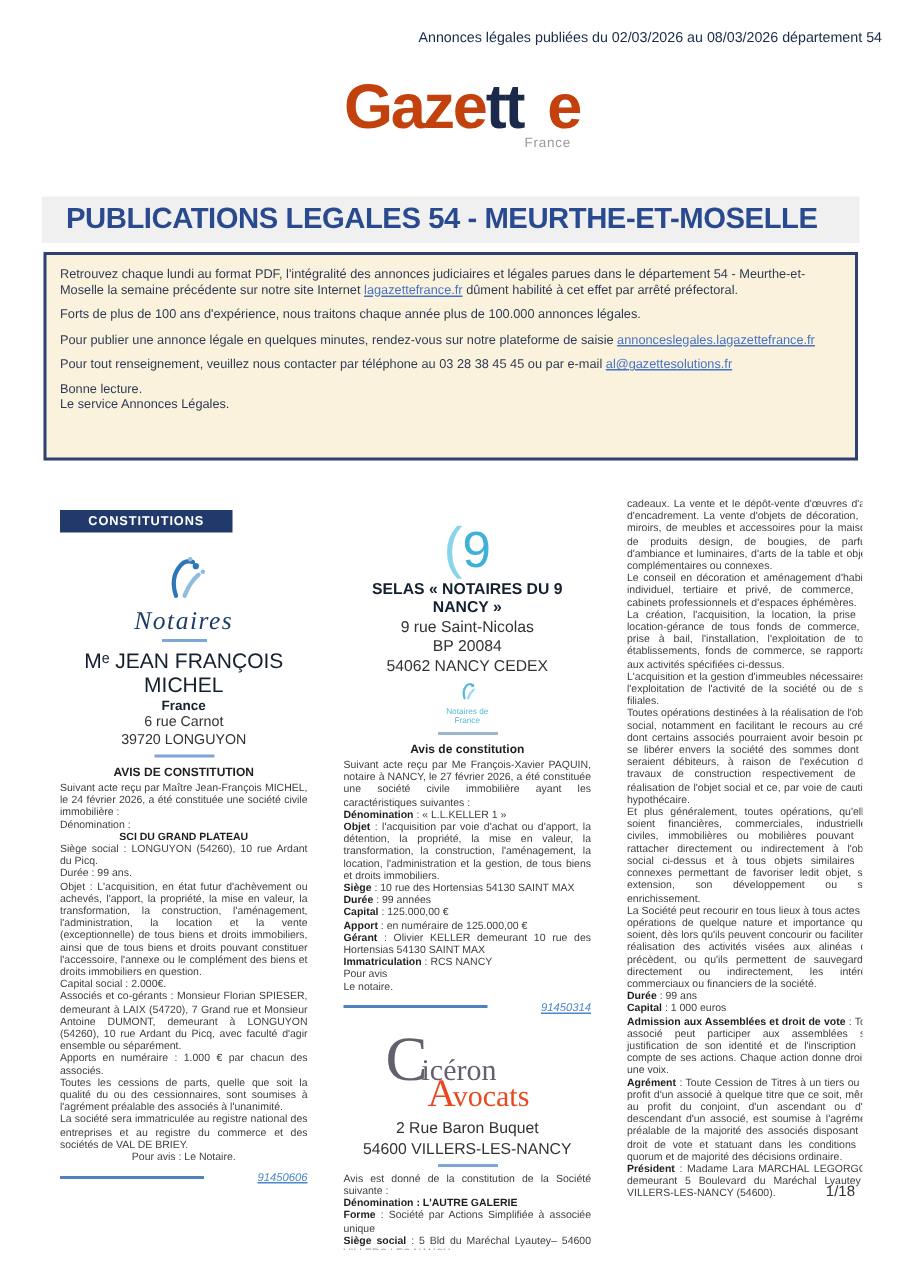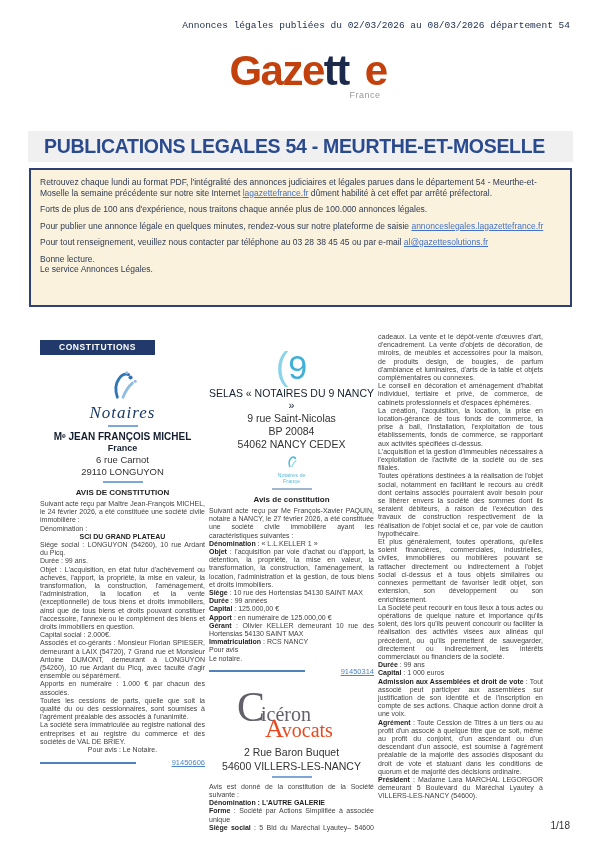--- a/index.html
+++ b/index.html
@@ -3,81 +3,81 @@
 <meta charset="utf-8">
 <style>
   * { margin:0; padding:0; box-sizing:border-box; }
   html,body { background:#ffffff; }
   body { font-family:"Liberation Sans", sans-serif; }
   #page {
     position:relative; width:600px; height:849px; margin:0 auto;
     background:#ffffff; overflow:hidden;
   }
   
-  .meta { position:absolute; top:20px; right:30px; font-size:9.5px; color:#1A2B4A;font-family:Liberation Mono, monospace; }
+  .meta { position:absolute; top:20px; right:12px; font-size:9.5px; color:#1A2B4A; }
   
   .logo-wrap { position:absolute; top:50px; left:0; right:0; text-align:center; }
   .logo { display:inline-block; text-align:left; }
   .logo-la { display:block; font-size:20px; font-weight:bold; color:#15223D; padding-left:52px; margin-bottom:-9px; letter-spacing:-0.5px; }
   .logo-main { font-size:42px; font-weight:bold; letter-spacing:-1.5px; line-height:1; }
   .logo-blue { color:#c2410c;margin-left:16px; }
   .logo-dark { color:#1B2A4A; }
   .logo-country { display:block; text-align:right; font-size:9px; color:#9a9a9a; padding-right:6px; margin-top:-2px; letter-spacing:0.5px; }
   
   .banner { position:absolute; top:131px; left:28px; right:27px; height:31px; background:#F0F0F0;
             display:flex; align-items:center; padding-left:16px; }
   .banner-title { font-size:19.5px; font-weight:bold; color:#2A4A8F; letter-spacing:-0.3px; white-space:nowrap; }
   
   .intro { position:absolute; top:168px; left:29px; right:28px; height:139px; overflow:hidden;
            background:#FBF2DE; border:2px solid #2E4172; padding:7px 9px; }
   .ipara { font-size:8.5px; line-height:10.5px; color:#2E3B52; margin-bottom:6px; }
   .ipara.tight { margin-top:-6px; margin-bottom:0; }
   .ilink { color:#4472C4; text-decoration:underline; cursor:pointer; }
   
-  .cols { position:absolute; top:333px; left:40px; width:535px; height:500px; display:flex; gap:4px; overflow:hidden; }
+  .cols { position:absolute; top:333px; left:40px; width:535px; height:500px; display:flex; gap:24px; overflow:hidden; }
   .col { width:165px; flex:0 0 165px; }
   
   .secbar { width:115px; height:15px; background:#223A6B; margin-top:7px; margin-bottom:14px;
             text-align:center; line-height:15px; font-size:8.5px; font-weight:bold; color:#ffffff; letter-spacing:0.6px; }
   
   .para { font-size:7px; line-height:8.2px; color:#3F3F3F; text-align:justify; margin:0; }
   .para b { color:#1f1f1f; }
   .para.center { text-align:center; }
   .para.bold { font-weight:bold; color:#1f1f1f; }
   .subtitle { font-size:8px; font-weight:bold; color:#1f1f1f; text-align:center; margin:3px 0 3px; }
   .minirule { width:40px; height:2px; background:#7EA6D8; margin:4px auto 5px; }
-  .refrow { display:flex; justify-content:space-between; align-items:center; margin-top:4px; margin-bottom:8px; }
+  .refrow { display:flex; justify-content:space-between; align-items:center; margin-top:4px; margin-bottom:8px;font-style:italic; }
   .refline { width:58%; height:2px; background:#4F81BD; }
   .ref { font-size:7.5px; color:#4A86C8; text-decoration:underline; cursor:pointer; }
   
   .a1-head { text-align:center; }
   .notaires-word { font-family:"Liberation Serif", serif; font-style:italic; font-size:17px; color:#1C3C67; letter-spacing:1px; margin-top:-2px; }
-  .a1-title { font-size:10px; font-weight:bold; color:#15202F; margin-top:4px; }
+  .a1-title { font-size:14px; font-weight:normal; color:#15202F; margin-top:4px; }
   .a1-role { font-size:9px; font-weight:bold; color:#15202F; margin-top:1px; }
   .a1-addr { font-size:9.5px; color:#333333; margin-top:1px; }
   
   .a2-head { text-align:center; }
   .nine-logo { line-height:1; margin-top:14px; margin-bottom:2px; }
   .nine-paren { font-size:38px; color:#8AD4EA; font-weight:300; }
   .nine-digit { font-size:34px; color:#3FB0D8; font-weight:300; }
-  .a2-name { font-size:10.5px; font-weight:normal; color:#15202F; margin-top:2px; }
+  .a2-name { font-size:10.5px; font-weight:bold; color:#15202F; margin-top:2px; }
   .a2-addr { font-size:10.5px; color:#333333; margin-top:1px; }
   .ndf-mark { margin:4px auto 0; }
   .ndf-caption { font-size:5.5px; color:#57BBD9; width:46px; margin:0 auto; line-height:6px; }
   
   .cic { margin:10px 0 4px; padding-left:28px; }
   .cic-line1, .cic-line2 { font-family:"Liberation Serif", serif; line-height:1; }
   .cic-c { font-size:42px; color:#63606B; }
   .cic-rest1 { font-size:20px; color:#63606B; margin-left:-4px; }
   .cic-line2 { margin-top:-12px; padding-left:28px; }
   .cic-a { font-size:26px; color:#E8491F; }
   .cic-rest2 { font-size:20px; color:#E8491F; margin-left:-2px; }
   .a3-addr { font-size:10.5px; color:#333333; text-align:center; margin-top:2px; }
   
-  .pageno { position:absolute; top:820px; right:30px; font-size:10px; color:#333333; }
+  .pageno { position:absolute; top:789px; right:30px; font-size:10px; color:#333333; }
 </style>
 </head>
 <body>
 
 <div id="page">
 
   <div class="meta">Annonces légales publiées du 02/03/2026 au 08/03/2026 département 54</div>
 
   <div class="logo-wrap">
     <div class="logo">
@@ -109,21 +109,21 @@
           <path d="M20 30 Q24 20 30 15" stroke="#8FBDE0" fill="none" stroke-width="3" stroke-linecap="round"></path>
           <circle cx="28" cy="9" r="2.2" fill="#2E76B5"></circle>
           <circle cx="33" cy="13" r="1.6" fill="#8FBDE0"></circle>
           <circle cx="24" cy="4" r="1.6" fill="#8FBDE0"></circle>
         </svg>
         <div class="notaires-word">Notaires</div>
         <div class="minirule" style="width:30px;margin:2px auto 3px;"></div>
         <div class="a1-title">Mᵉ JEAN FRANÇOIS MICHEL</div>
         <div class="a1-role">France</div>
         <div class="a1-addr">6 rue Carnot</div>
-        <div class="a1-addr">29110 LONGUYON</div>
+        <div class="a1-addr">39720 LONGUYON</div>
         <div class="minirule"></div>
         <div class="subtitle">AVIS DE CONSTITUTION</div>
       </div>
       <div>
           <p class="para">Suivant acte reçu par Maître Jean-François MICHEL, le 24 février 2026, a été constituée une société civile immobilière :</p>
           <p class="para">Dénomination :</p>
           <p class="para center bold">SCI DU GRAND PLATEAU</p>
           <p class="para">Siège social : LONGUYON (54260), 10 rue Ardant du Picq.</p>
           <p class="para">Durée : 99 ans.</p>
           <p class="para">Objet : L'acquisition, en état futur d'achèvement ou achevés, l'apport, la propriété, la mise en valeur, la transformation, la construction, l'aménagement, l'administration, la location et la vente (exceptionnelle) de tous biens et droits immobiliers, ainsi que de tous biens et droits pouvant constituer l'accessoire, l'annexe ou le complément des biens et droits immobiliers en question.</p>

